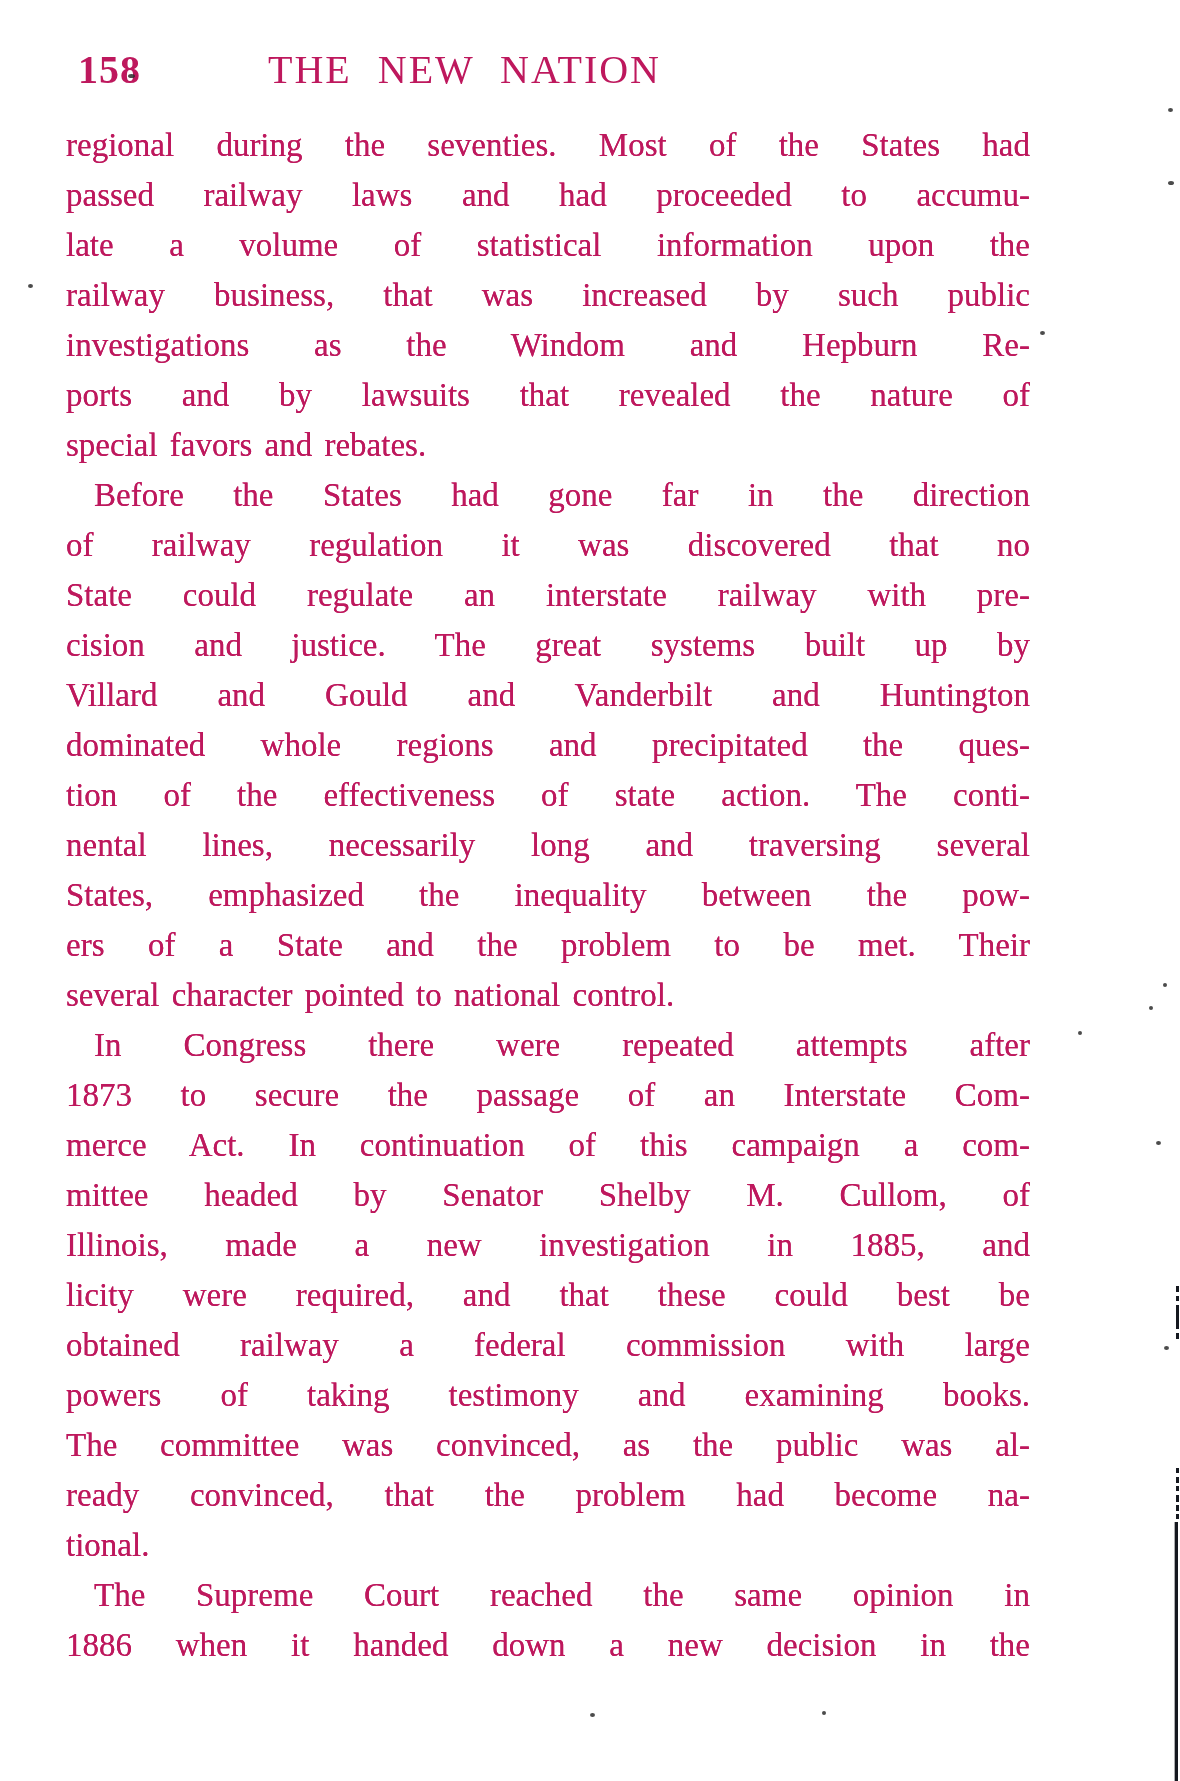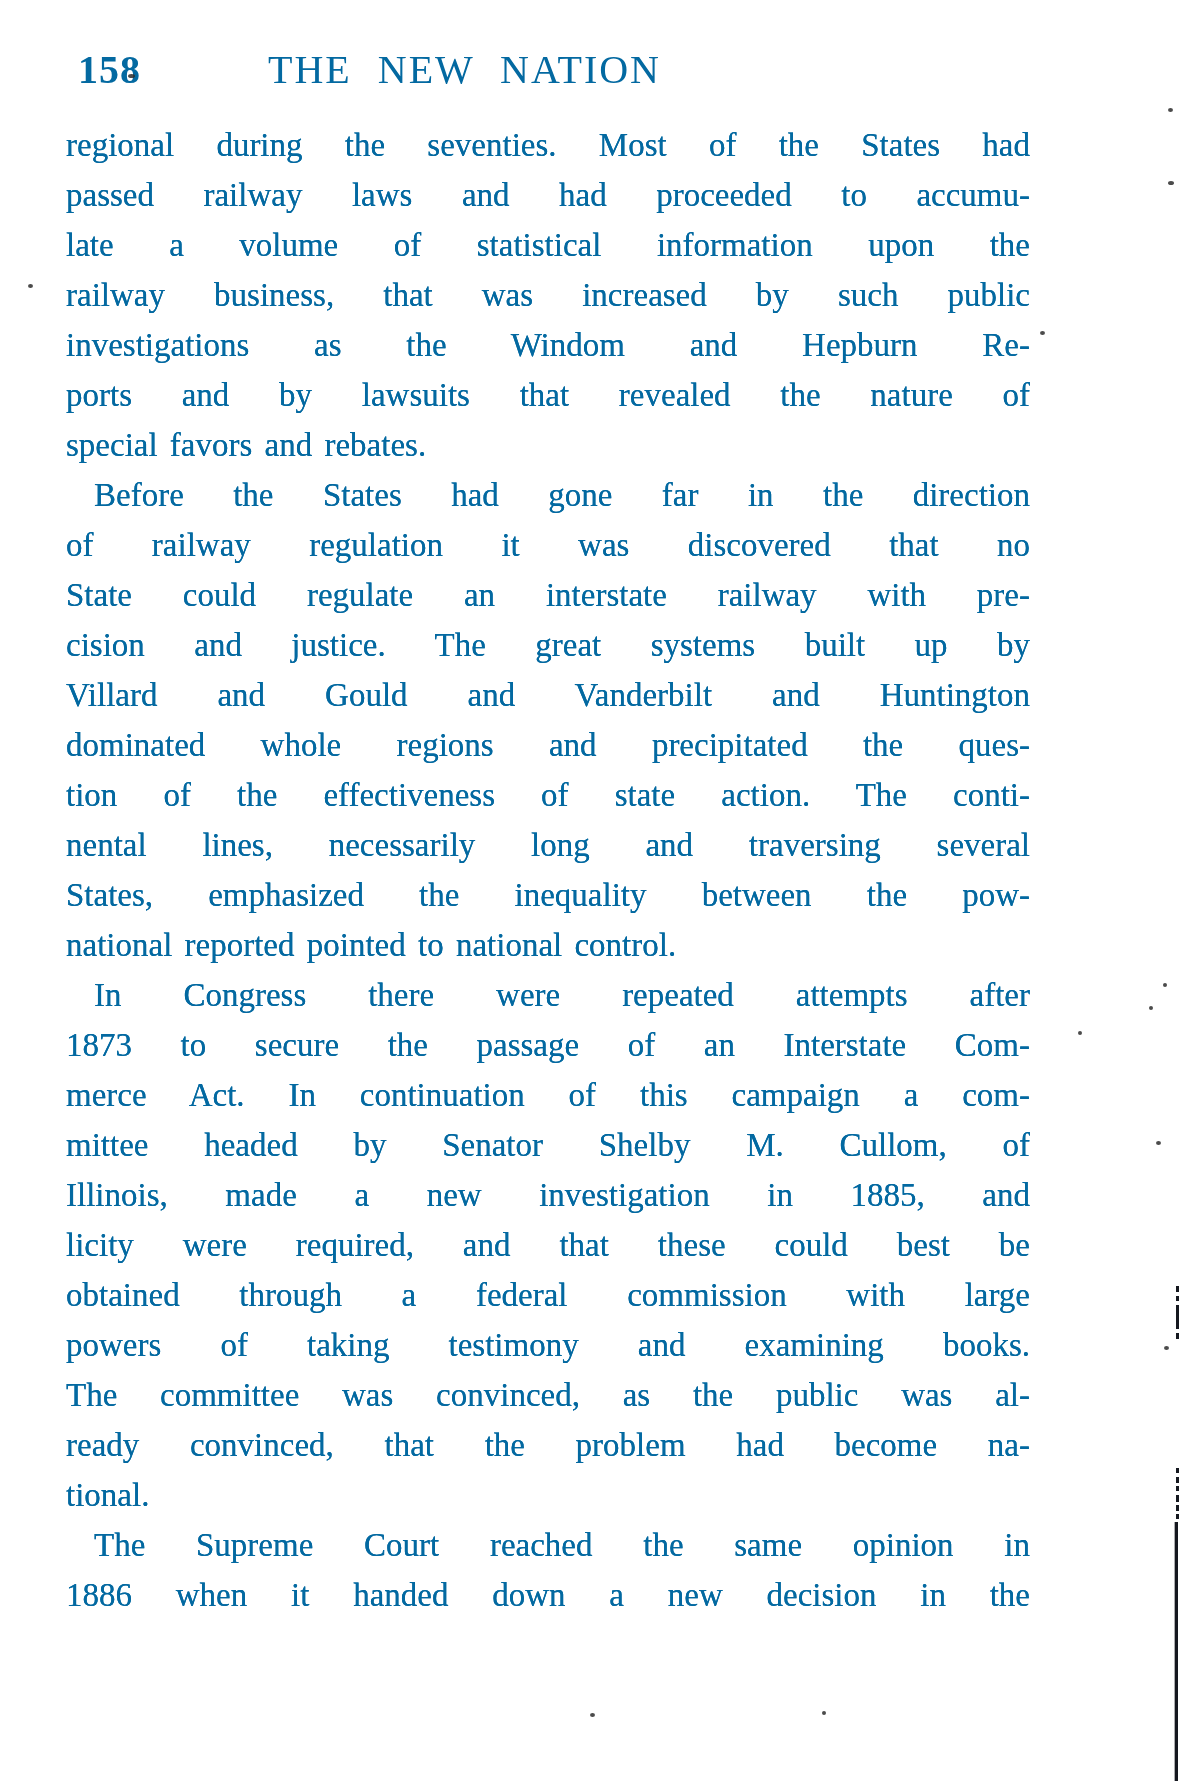--- a/index.html
+++ b/index.html
@@ -2,21 +2,21 @@
 <html><head>
 <meta charset="utf-8">
 <style>
   html,body{margin:0;padding:0;background:#ffffff;}
   .page{
     position:relative;
     width:1180px;height:1781px;
     background:#ffffff;
     overflow:hidden;
     font-family:"Liberation Serif","DejaVu Serif",serif;
-    color:#0369a1;
+    color:#be185d;
   }
   
   .pgnum{
     position:absolute;left:78px;top:48px;
     font-size:40px;font-weight:bold;line-height:44px;
     letter-spacing:1px;
   }
   .runtitle{
     position:absolute;left:268px;top:48px;
     font-size:40px;font-weight:normal;line-height:44px;
@@ -70,28 +70,29 @@
       <div class="line last">special favors and rebates.</div>
       <div class="line ind">Before the States had gone far in the direction</div>
       <div class="line">of railway regulation it was discovered that no</div>
       <div class="line">State could regulate an interstate railway with pre-</div>
       <div class="line">cision and justice. The great systems built up by</div>
       <div class="line">Villard and Gould and Vanderbilt and Huntington</div>
       <div class="line">dominated whole regions and precipitated the ques-</div>
       <div class="line">tion of the effectiveness of state action. The conti-</div>
       <div class="line">nental lines, necessarily long and traversing several</div>
       <div class="line">States, emphasized the inequality between the pow-</div>
-      <div class="line last">national reported pointed to national control.</div>
+      <div class="line">ers of a State and the problem to be met. Their</div>
+      <div class="line last">several character pointed to national control.</div>
       <div class="line ind">In Congress there were repeated attempts after</div>
       <div class="line">1873 to secure the passage of an Interstate Com-</div>
       <div class="line">merce Act. In continuation of this campaign a com-</div>
       <div class="line">mittee headed by Senator Shelby M. Cullom, of</div>
       <div class="line">Illinois, made a new investigation in 1885, and</div>
       <div class="line">licity were required, and that these could best be</div>
-      <div class="line">obtained through a federal commission with large</div>
+      <div class="line">obtained railway a federal commission with large</div>
       <div class="line">powers of taking testimony and examining books.</div>
       <div class="line">The committee was convinced, as the public was al-</div>
       <div class="line">ready convinced, that the problem had become na-</div>
       <div class="line last">tional.</div>
       <div class="line ind">The Supreme Court reached the same opinion in</div>
       <div class="line">1886 when it handed down a new decision in the</div>
     </div>
 
   <div id="artifacts">
       <div class="speck" style="left: 128px; top: 74px; width: 7px; height: 4px;"></div>

